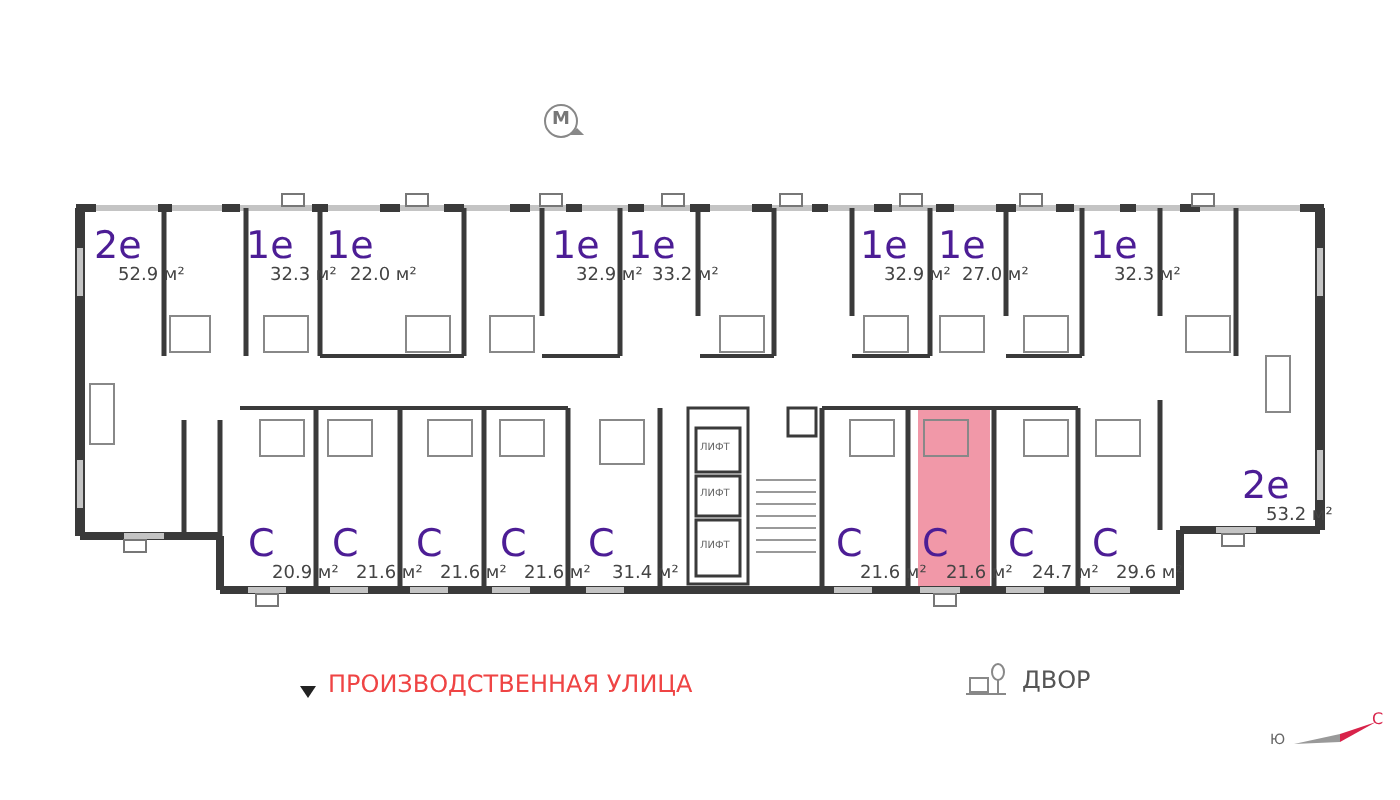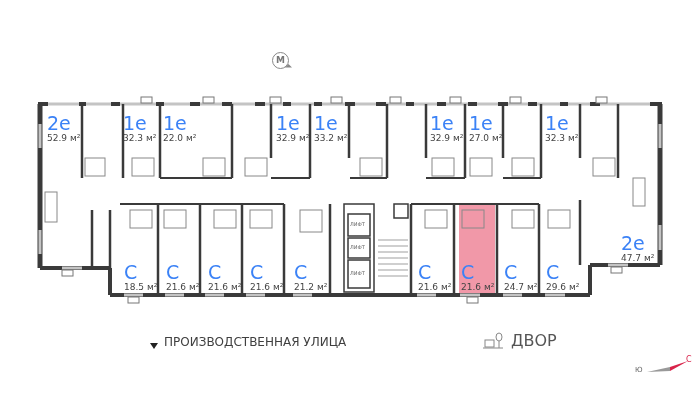--- a/index.html
+++ b/index.html
@@ -2,25 +2,25 @@
 <html><head>
 <meta charset="utf-8">
 <style>
   html, body { margin:0; padding:0; background:#ffffff; }
   body { width:700px; height:400px; position:relative; overflow:hidden; font-family:"DejaVu Sans", sans-serif; color:#555; }
   .metro { position:absolute; left:272px; top:50px; height:20px; display:flex; align-items:center; gap:6px; font-size:12.5px; color:#666; letter-spacing:0.1px; }
   .metro-icon { width:17px; height:17px; border:1.6px solid #888; border-radius:50%; box-sizing:border-box; display:flex; align-items:center; justify-content:center; font-size:9px; font-weight:bold; color:#777; position:relative; }
   .metro-icon::after { content:""; position:absolute; right:-3px; bottom:-2px; width:0; height:0; border-left:5px solid transparent; border-top:5px solid #888; transform:rotate(-45deg); }
   svg.plan { position:absolute; left:0; top:0; }
   .unit { position:absolute; color:#333; }
-  .unit .type { font-size:19px; line-height:19px; color:#3b82f6; }
-  .unit .area { font-size:9px; line-height:11px; color:#444; white-space:nowrap; }
-  .street { position:absolute; left:150px; top:335px; font-size:12px; color:#404040; display:flex; align-items:flex-end; gap:6px; }
+  .unit .type { font-size:19px; line-height:19px; color:#4c1d95; }
+  .unit .area { font-size:9px; line-height:11px; color:#444; white-space:nowrap;margin-left:12px; }
+  .street { position:absolute; left:150px; top:335px; font-size:12px; color:#ef4444; display:flex; align-items:flex-end; gap:6px; }
   .street .tri { width:0; height:0; border-left:4px solid transparent; border-right:4px solid transparent; border-top:6px solid #222; }
-  .yard { position:absolute; left:483px; top:331px; font-size:16px; color:#555; display:flex; align-items:center; gap:6px; }
+  .yard { position:absolute; left:483px; top:331px; font-size:12px; color:#555; display:flex; align-items:center; gap:6px; }
   .compass { position:absolute; left:630px; top:355px; width:70px; height:30px; }
   .hl { fill:#ee8699; opacity:0.85; }
 </style>
 </head>
 <body>
 
 <div class="metro">
   <span class="metro-icon">
       <span>M</span>
     </span>
@@ -216,58 +216,58 @@
     <div class="type">1е</div>
     <div class="area">27.0 м²</div>
   </div>
 <div class="unit" style="left:545px;top:114px;">
     <div class="type">1е</div>
     <div class="area">32.3 м²</div>
   </div>
 
 <div class="unit" style="left:124px;top:263px;">
     <div class="type">С</div>
-    <div class="area">18.5 м²</div>
+    <div class="area">20.9 м²</div>
   </div>
 <div class="unit" style="left:166px;top:263px;">
     <div class="type">С</div>
     <div class="area">21.6 м²</div>
   </div>
 <div class="unit" style="left:208px;top:263px;">
     <div class="type">С</div>
     <div class="area">21.6 м²</div>
   </div>
 <div class="unit" style="left:250px;top:263px;">
     <div class="type">С</div>
     <div class="area">21.6 м²</div>
   </div>
 <div class="unit" style="left:294px;top:263px;">
     <div class="type">С</div>
-    <div class="area">21.2 м²</div>
+    <div class="area">31.4 м²</div>
   </div>
 <div class="unit" style="left:418px;top:263px;">
     <div class="type">С</div>
     <div class="area">21.6 м²</div>
   </div>
 <div class="unit" style="left:461px;top:263px;">
     <div class="type">С</div>
     <div class="area">21.6 м²</div>
   </div>
 <div class="unit" style="left:504px;top:263px;">
     <div class="type">С</div>
     <div class="area">24.7 м²</div>
   </div>
 <div class="unit" style="left:546px;top:263px;">
     <div class="type">С</div>
     <div class="area">29.6 м²</div>
   </div>
 
 <div class="unit" style="left:621px;top:234px;">
     <div class="type">2е</div>
-    <div class="area">47.7 м²</div>
+    <div class="area">53.2 м²</div>
   </div>
 
 <div class="street">
   <span class="tri"></span>
   <span>ПРОИЗВОДСТВЕННАЯ УЛИЦА</span>
 </div>
 <div class="yard">
   <svg width="22" height="18">
     <rect x="2" y="8" width="9" height="7" fill="none" stroke="#888" stroke-width="1"></rect>
     <line x1="0" y1="16" x2="20" y2="16" stroke="#888" stroke-width="1"></line>

